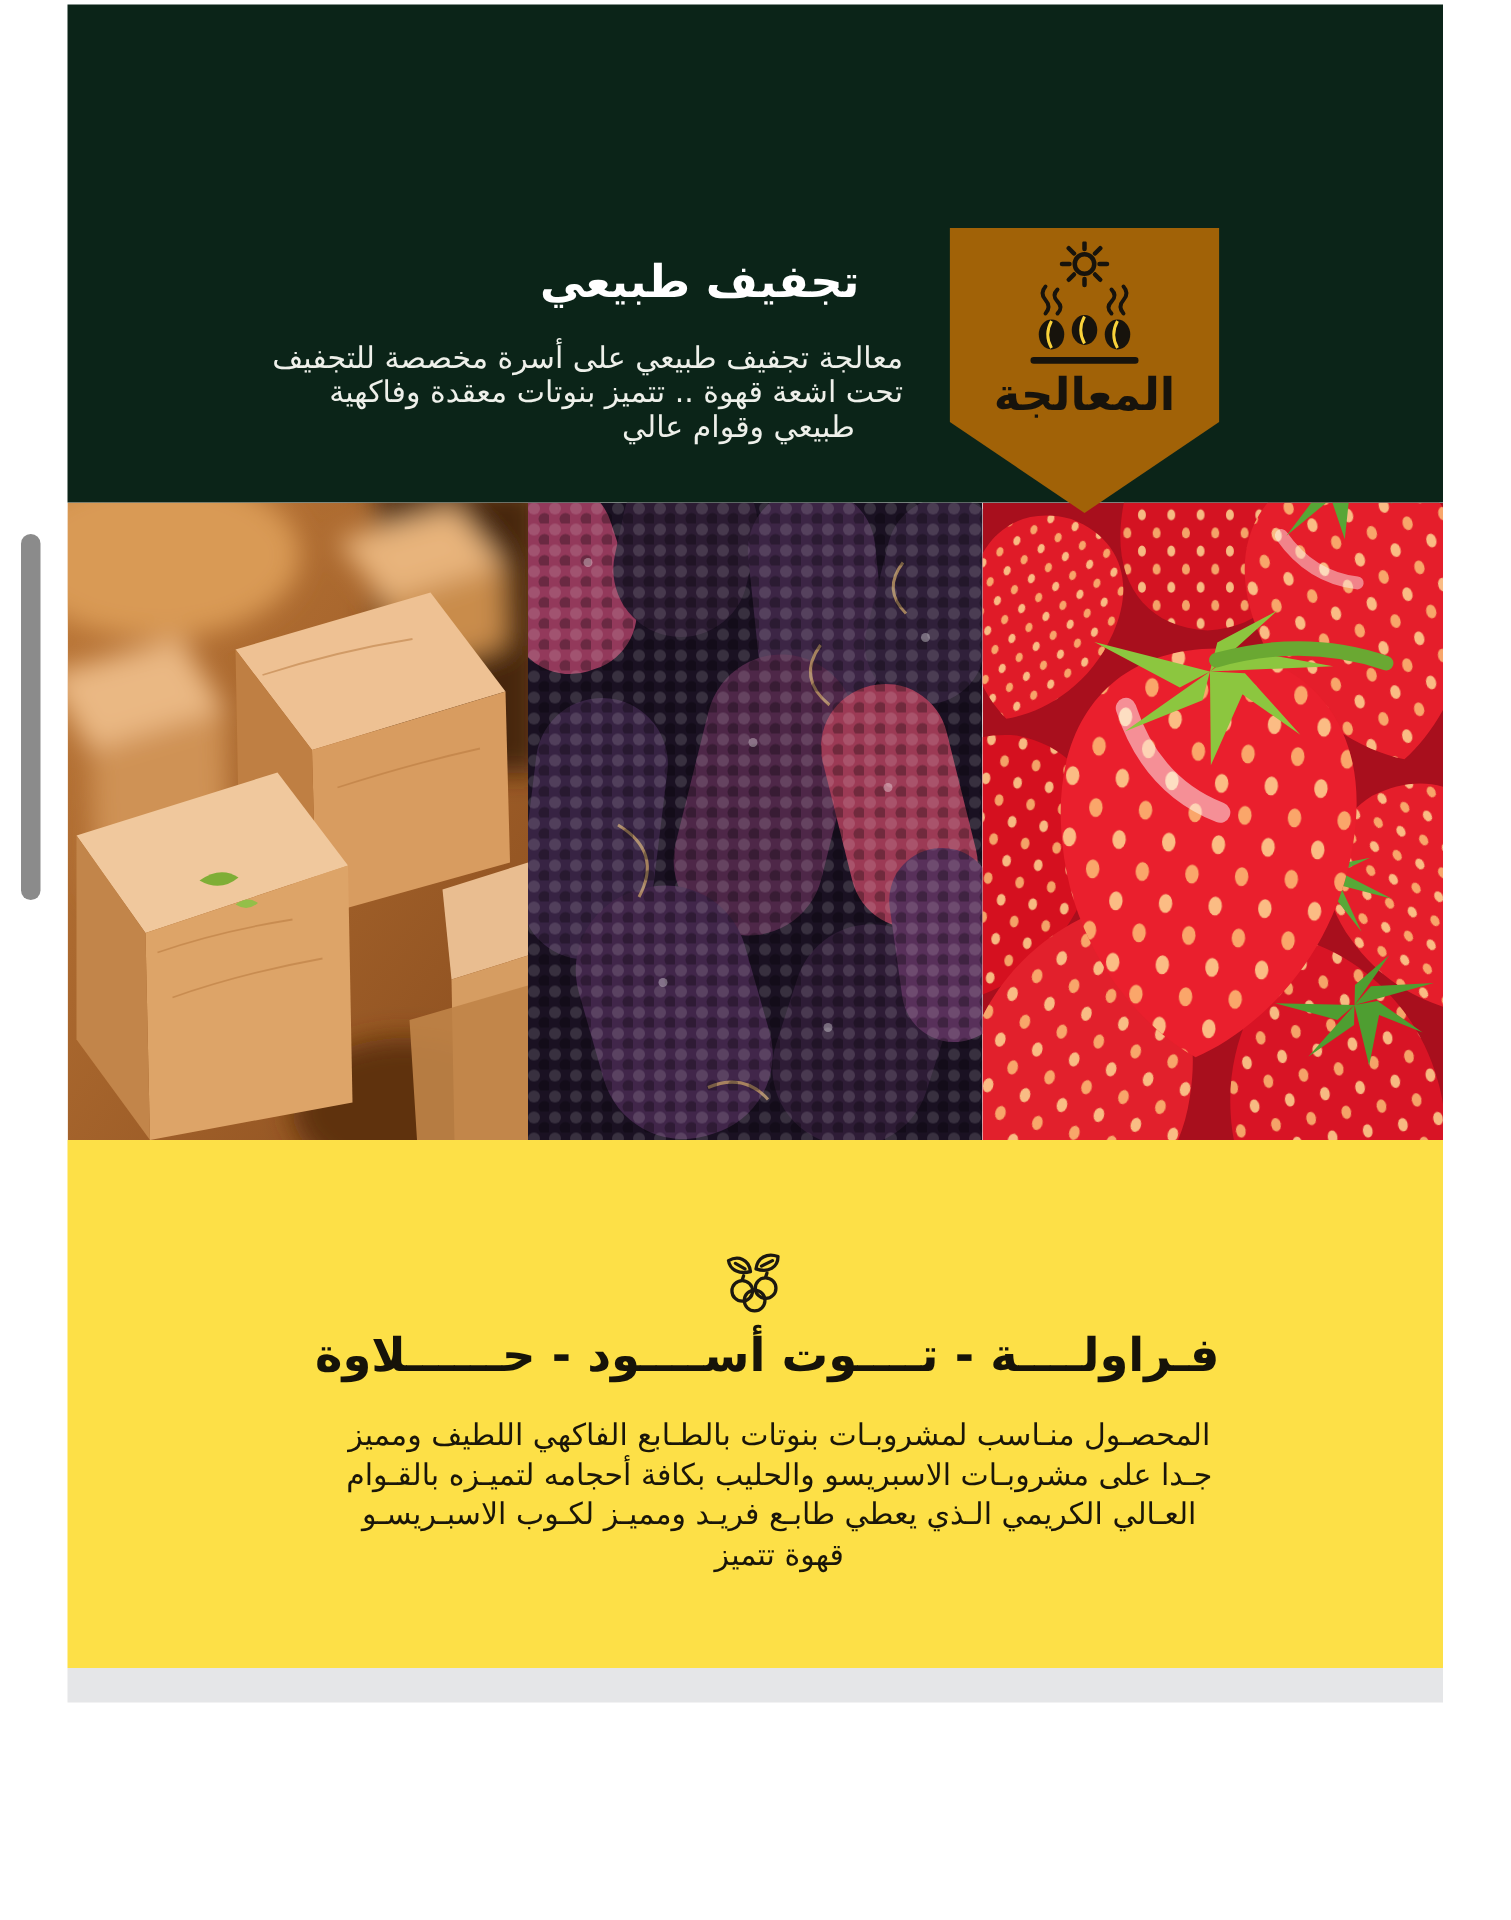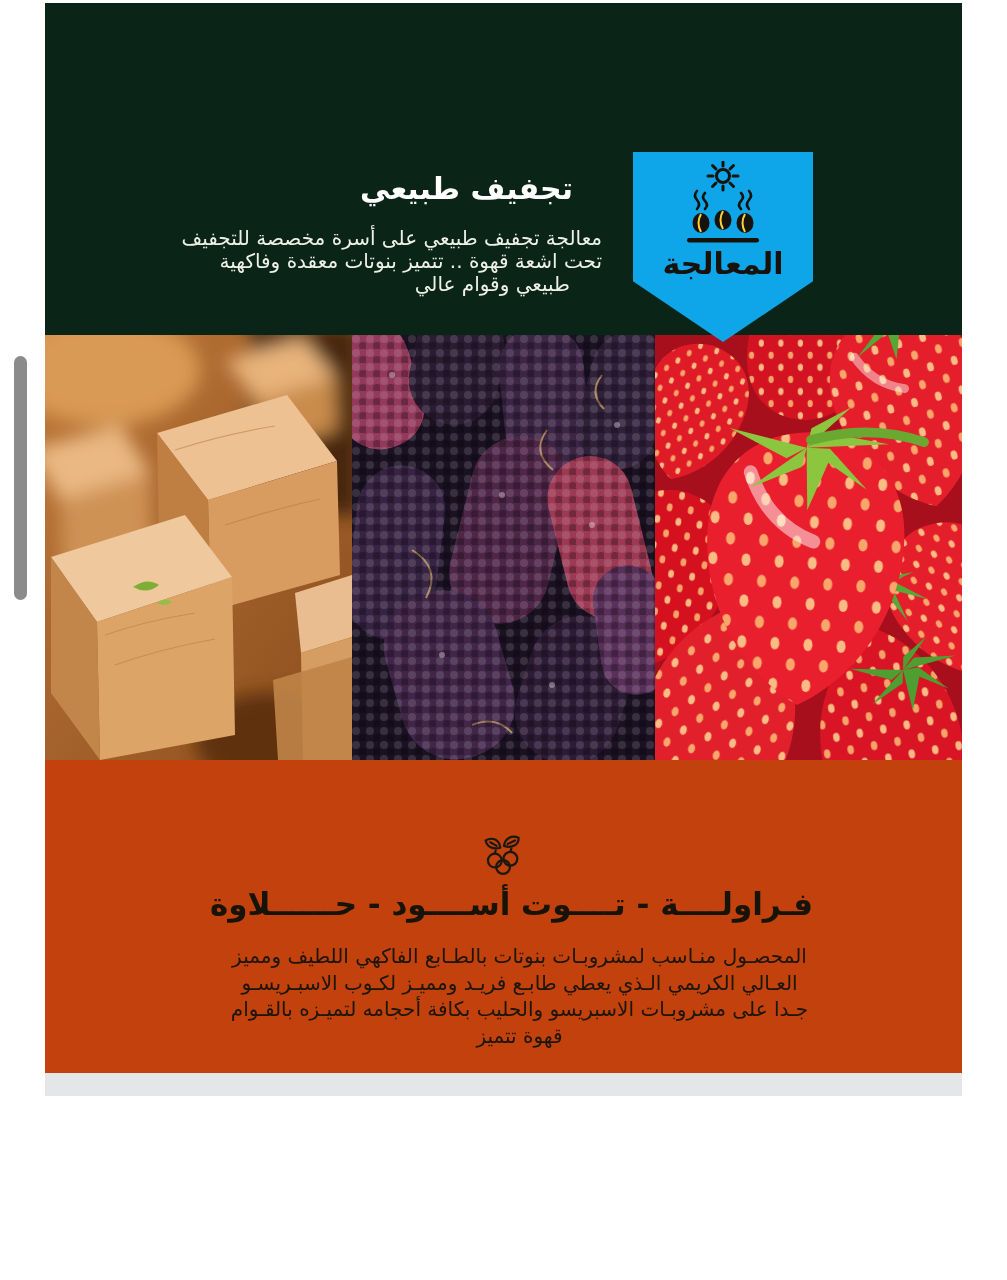--- a/index.html
+++ b/index.html
@@ -28,39 +28,39 @@
   }
   .para-top{
     position:absolute;top:224px;right:360px;width:440px;
     direction:rtl;text-align:right;color:#eef0ea;font-size:20px;line-height:23px;
   }
   .para-top .line{white-space:nowrap;}
   .para-top .line:last-child{margin-right:32px;}
 
   .badge{
     position:absolute;left:588px;top:149px;width:180px;height:190px;
-    background:#0ea5e9;
+    background:#a16207;
     clip-path:polygon(0 0,100% 0,100% 68%,50% 100%,0 68%);
     display:flex;flex-direction:column;align-items:center;
   }
   .badge svg{margin-top:9px;display:block;}
   .badge-label{
     direction:rtl;color:#17130c;font-size:30px;font-weight:800;line-height:32px;margin-top:1px;
   }
 
   
   .gallery{display:flex;height:425px;}
   .photo{margin:0;padding:0;height:425px;overflow:hidden;}
   .photo svg{display:block;width:100%;height:100%;}
   .photo.p1{width:307px;}
   .photo.p2{width:303px;}
   .photo.p3{width:307px;}
 
   
-  .sec-bottom{position:relative;height:313px;background:#c2410c;}
+  .sec-bottom{position:relative;height:352px;background:#fde047;}
   .berries-icon{position:absolute;left:calc(50% - 22px);top:74px;}
   .bottom-heading{
     position:absolute;top:124px;left:0;right:0;margin:0 0 0 16px;
     direction:rtl;text-align:center;color:#161309;
     font-size:31px;font-weight:800;line-height:40px;white-space:nowrap;
   }
   .para-bottom{
     position:absolute;top:183px;left:0;right:0;margin-left:32px;
     direction:rtl;text-align:center;color:#1a1609;font-size:20px;line-height:26.5px;
   }
@@ -273,22 +273,22 @@
           <circle cx="23" cy="35" r="7.5"></circle>
           <path d="M14,20 l1,-3"></path>
             <path d="M31,18 l1,-3"></path>
         </g>
       </svg>
 
       <h2 class="bottom-heading">فـراولــــة - تــــوت أســــود - حــــــلاوة</h2>
 
       <div class="para-bottom">
         <div class="line">المحصـول منـاسب لمشروبـات بنوتات بالطـابع الفاكهي اللطيف ومميز</div>
+        <div class="line">جـدا على مشروبـات الاسبريسو والحليب بكافة أحجامه لتميـزه بالقـوام</div>
         <div class="line">العـالي الكريمي الـذي يعطي طابـع فريـد ومميـز لكـوب الاسبـريسـو</div>
-        <div class="line">جـدا على مشروبـات الاسبريسو والحليب بكافة أحجامه لتميـزه بالقـوام</div>
         <div class="line">قهوة تتميز</div>
       </div>
 
     </section>
 
     <div class="next-strip"></div>
 
   </div>
 </div>
 

